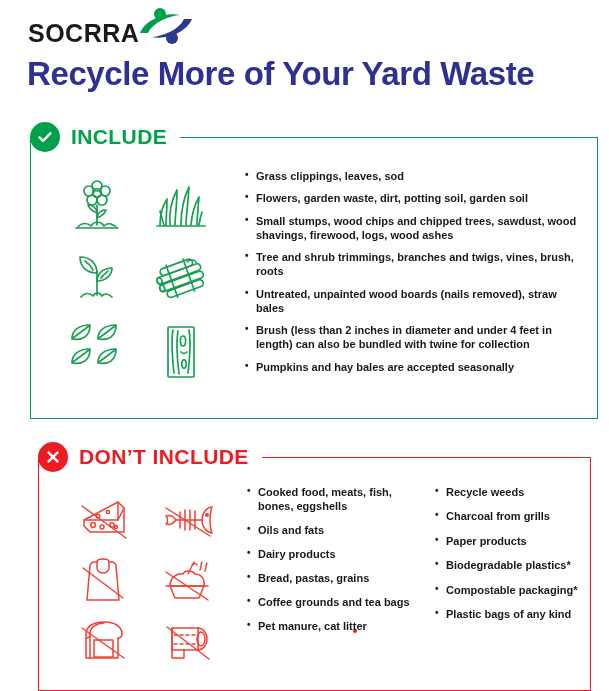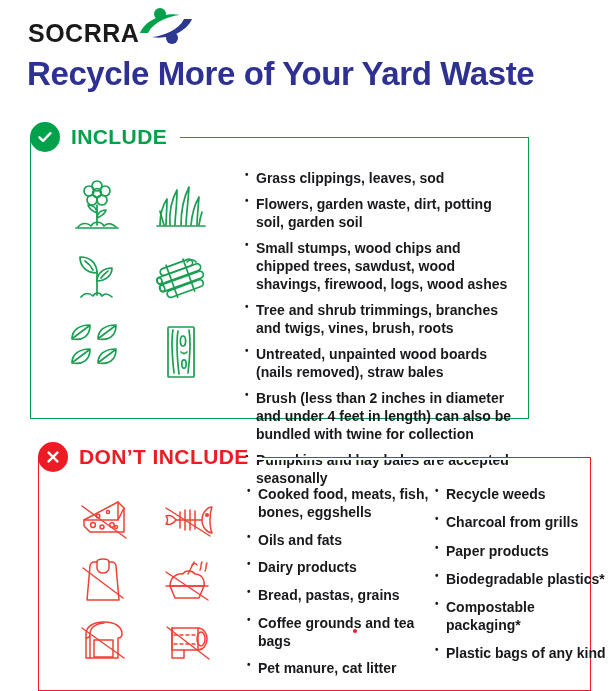--- a/index.html
+++ b/index.html
@@ -26,21 +26,21 @@
   
   .page-title{
     position:absolute;left:27px;top:56px;
     font-size:33px;font-weight:bold;
     color:#2e3192;letter-spacing:-.4px;
     line-height:1.1;white-space:nowrap;
   }
 
   
   .section{position:absolute;}
-  .sec-include{left:30px;top:120px;width:499px;}
+  .sec-include{left:30px;top:120px;width:568px;}
   .sec-exclude{left:26px;top:440px;width:553px;padding-left:12px;}
 
   .sec-head{
     position:relative;display:flex;align-items:center;
     height:34px;z-index:3;
   }
   .badge{
     width:30px;height:30px;border-radius:50%;
     display:flex;align-items:center;justify-content:center;
     flex:0 0 auto;
@@ -89,21 +89,21 @@
   .icon-cell{display:flex;align-items:center;justify-content:center;}
   .icon-cell svg{display:block;}
 
   
   .bullets{
     flex:1 1 auto;margin-top:4px;
   }
   .bullet{
     position:relative;
     padding-left:11px;
-    font-size:14px;font-weight:bold;color:#18191c;
+    font-size:11px;font-weight:bold;color:#18191c;
     line-height:1.27;
     margin-bottom:8.5px;
   }
   .bullet:last-child{margin-bottom:0;}
   .bullet::before{
     content:"•";position:absolute;left:0;top:-1px;
     font-size:10px;color:#18191c;
   }
   .bullets-inc{margin-left:22px;margin-right:6px;}
   .cols{flex:1 1 auto;display:flex;margin-left:18px;}

